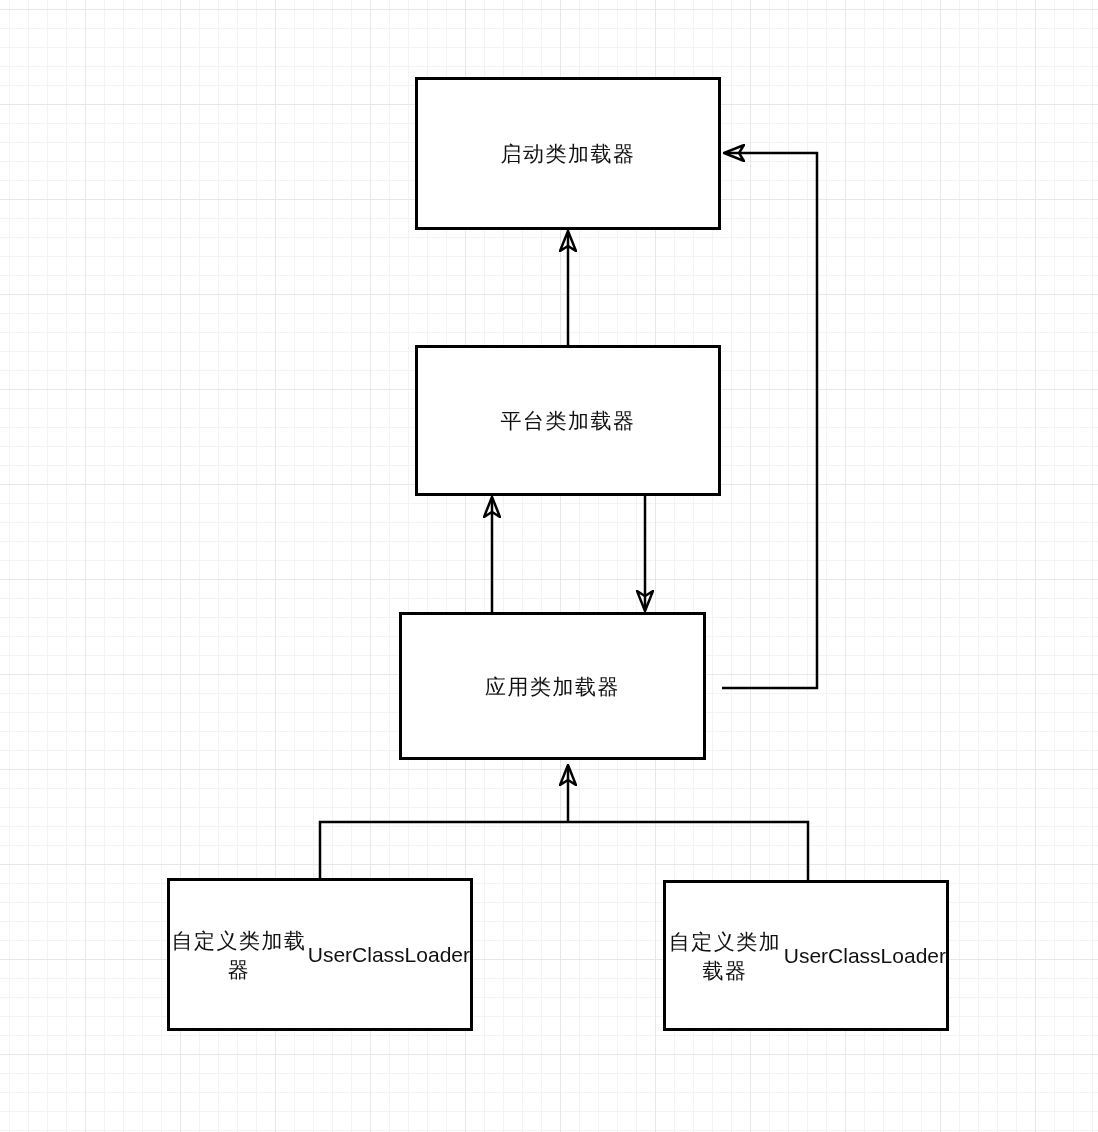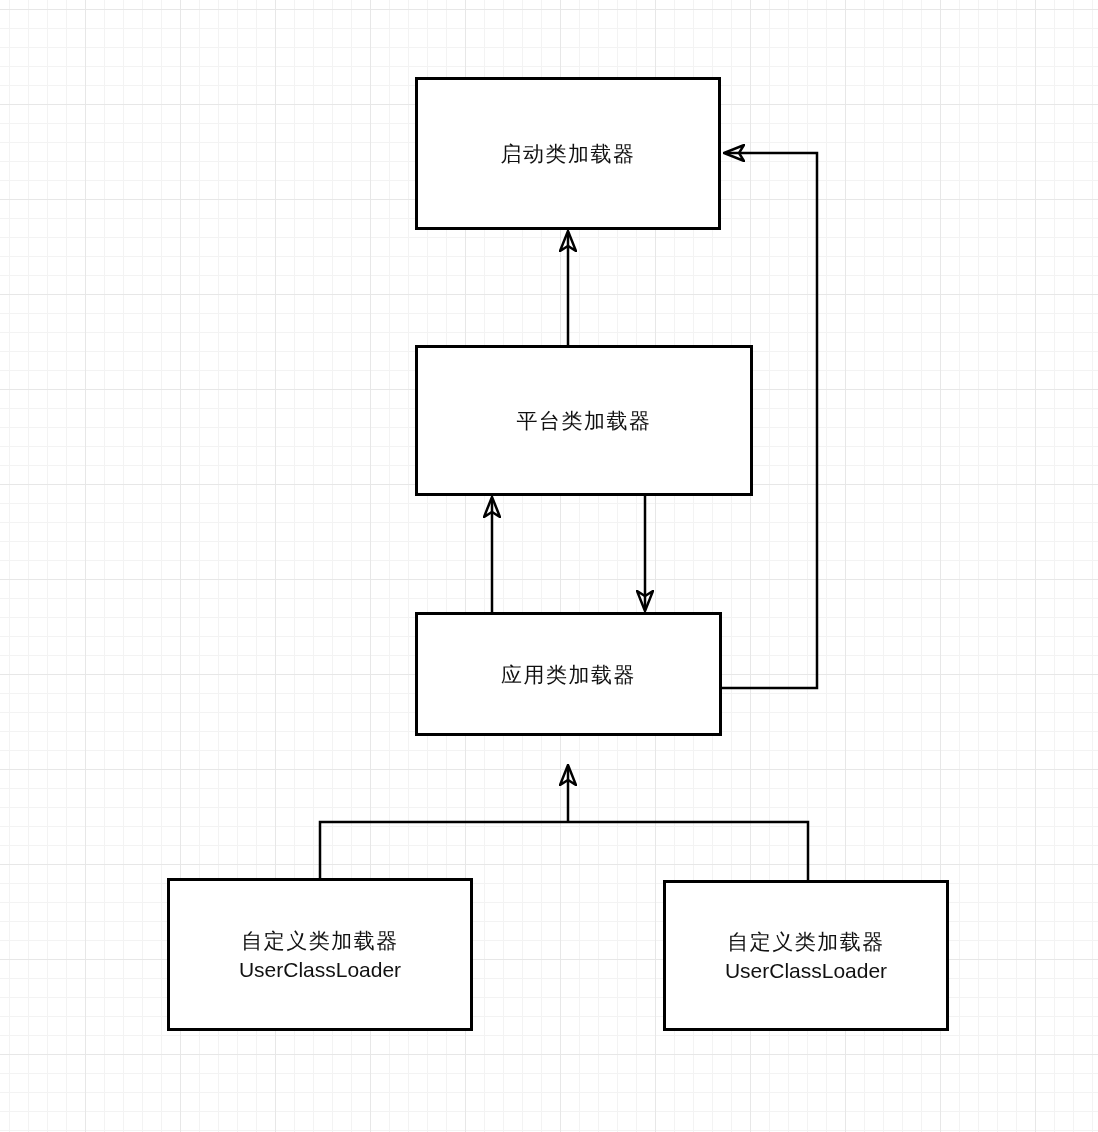--- a/index.html
+++ b/index.html
@@ -40,32 +40,31 @@
   .edges path {
     fill: none;
     stroke: var(--line-color);
     stroke-width: 2.5;
   }
   .node {
     position: absolute;
     background: var(--node-bg);
     border: 3px solid var(--line-color);
     display: flex;
-    flex-direction: column;
     align-items: center;
     justify-content: center;
     text-align: center;
     color: var(--text-color);
     font-size: 21px;
     line-height: 29px;
   }
   .node .cn { letter-spacing: 1.5px; }
   .node-bootstrap   { left: 415px; top: 77px;  width: 306px; height: 153px; }
-  .node-plateform   { left: 415px; top: 345px; width: 338px; height: 151px; }
-  .node-application { left: 415px; top: 612px; width: 307px; height: 124px; }
+  .node-plateform   { left: 415px; top: 345px; width: 306px; height: 151px; }
+  .node-application { left: 399px; top: 612px; width: 307px; height: 148px; }
   .node-user-left   { left: 167px; top: 878px; width: 306px; height: 153px; }
   .node-user-right  { left: 663px; top: 880px; width: 286px; height: 151px; }
 </style>
 </head>
 <body>
 
 <div class="canvas">
 
   <svg class="edges" viewBox="0 0 1098 1132" aria-hidden="true">
     <defs>

